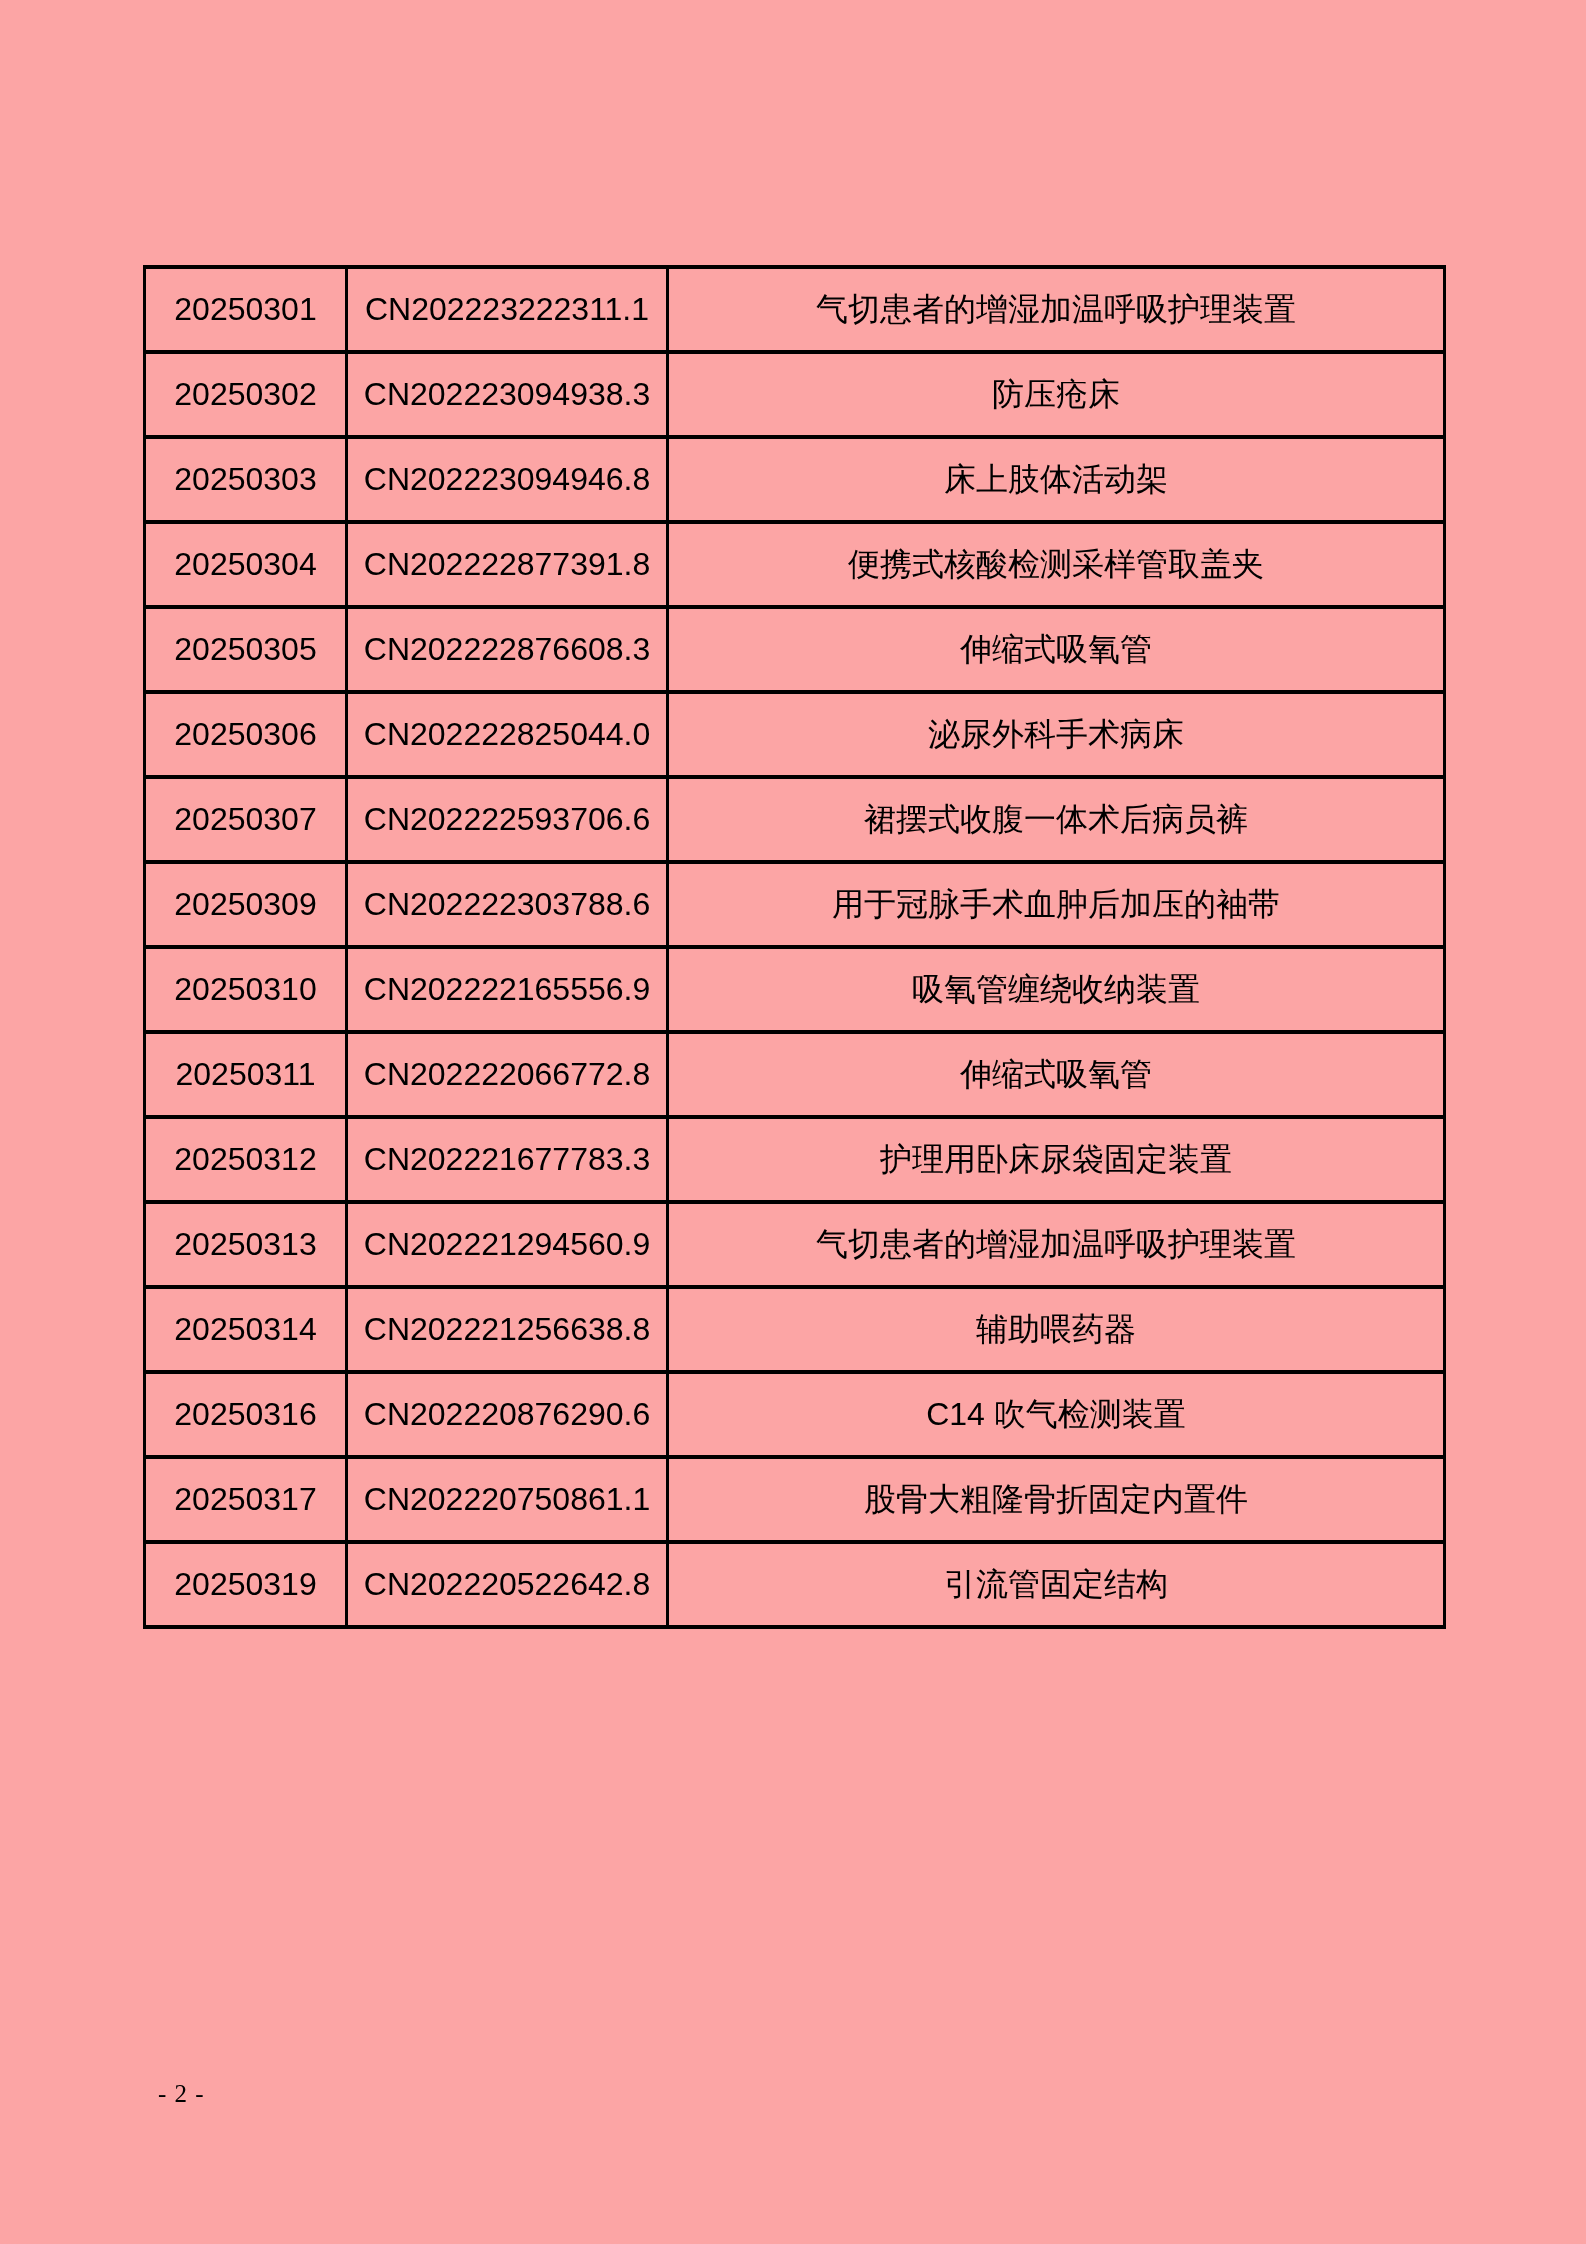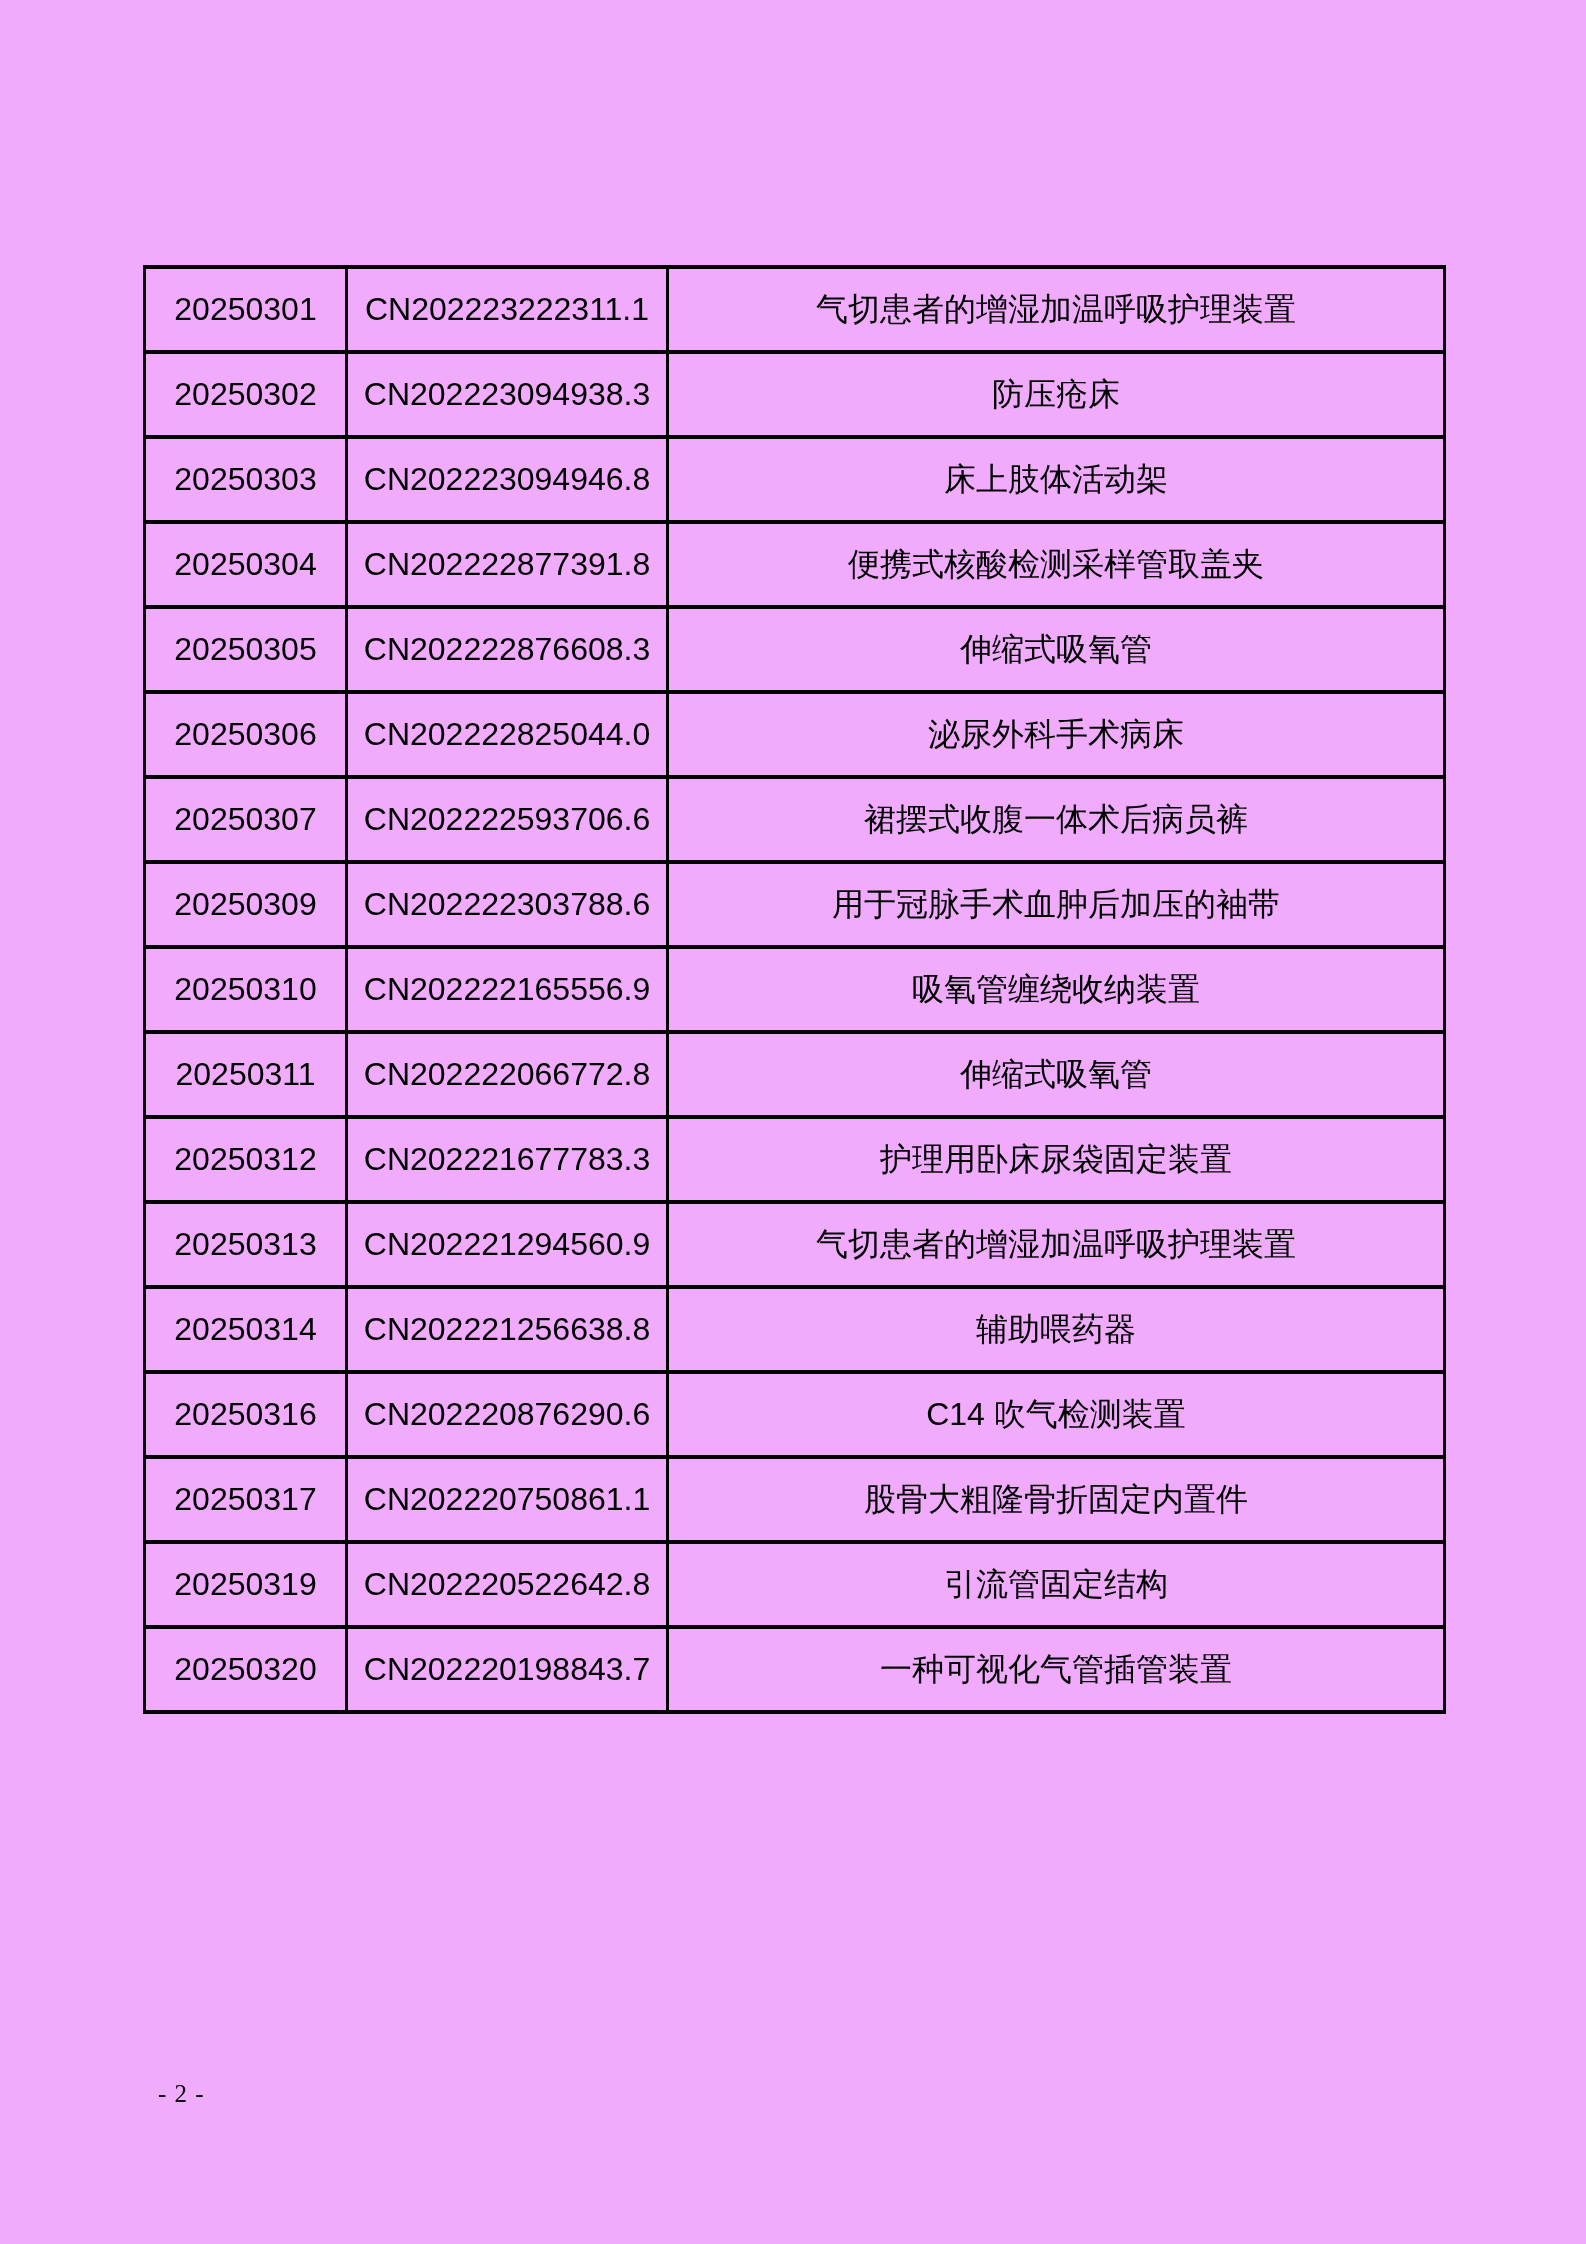--- a/index.html
+++ b/index.html
@@ -4,21 +4,21 @@
 <style>
   html, body {
     margin: 0;
     padding: 0;
     background: #ffffff;
   }
   .page {
     position: relative;
     width: 1586px;
     height: 2244px;
-    background: #f0abfc;
+    background: #fca5a5;
     overflow: hidden;
     font-family: "Liberation Sans", "DejaVu Sans", sans-serif;
     color: #000000;
   }
   table.patent-table {
     position: absolute;
     left: 143px;
     top: 265px;
     width: 1300px;
     border-collapse: collapse;
@@ -134,23 +134,18 @@
         <tr>
           <td>20250317</td>
           <td>CN202220750861.1</td>
           <td>股骨大粗隆骨折固定内置件</td>
         </tr>
         <tr>
           <td>20250319</td>
           <td>CN202220522642.8</td>
           <td>引流管固定结构</td>
         </tr>
-        <tr>
-          <td>20250320</td>
-          <td>CN202220198843.7</td>
-          <td>一种可视化气管插管装置</td>
-        </tr>
       </tbody>
   </table>
 
   <div class="footer-page-number">- 2 -</div>
 
 </div>
 
 </body></html>

